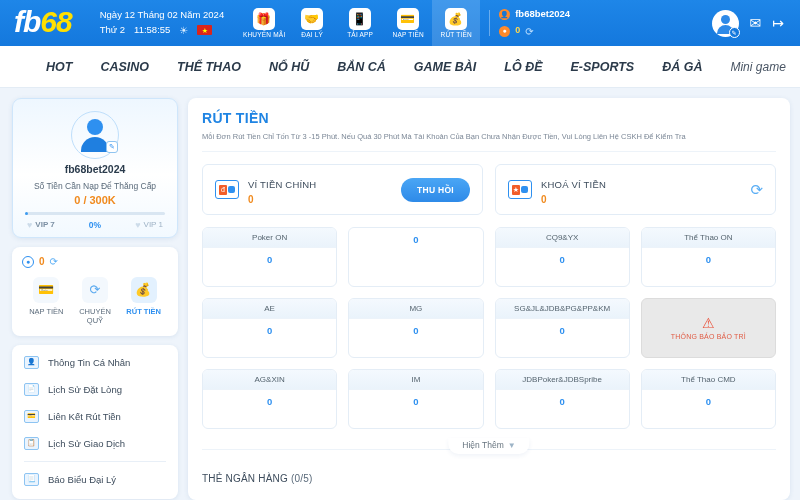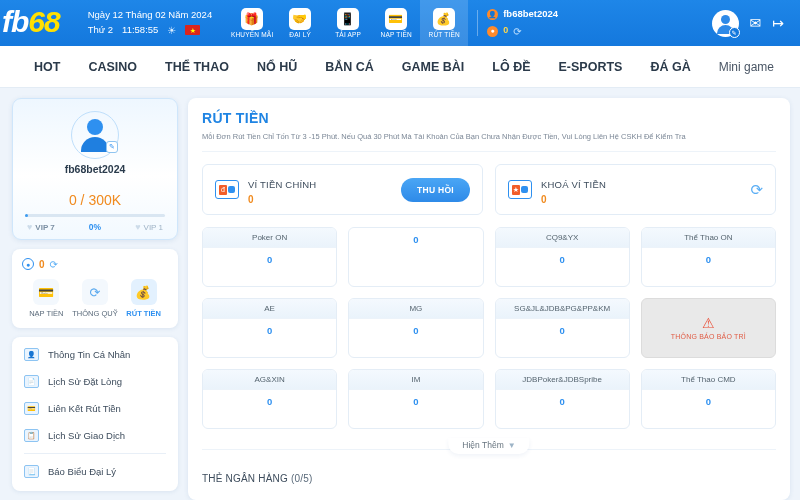--- a/index.html
+++ b/index.html
@@ -9,21 +9,21 @@
     font-family: "Liberation Sans", sans-serif;
     background: #eef4fb;
   }
 
   
   .topbar {
     height: 46px;
     background: linear-gradient(180deg, #1e86e8 0%, #1478dd 100%);
     display: flex;
     align-items: center;
-    padding: 0 10px 0 2px;
+    padding: 0 10px 0 14px;
     position: relative;
     text-align: right;
   }
   .logo {
     font-size: 30px;
     font-style: italic;
     font-weight: bold;
     letter-spacing: -1px;
     color: #ffffff;
     line-height: 1;
@@ -109,22 +109,23 @@
     background: #1478dd; border: 1.5px solid #fff;
     display:flex;align-items:center;justify-content:center;
     font-size: 6px; color:#fff;
   }
   .hdr-ic { color: #fff; font-size: 14px; cursor: pointer; line-height: 1; }
 
   
   .mainnav {
     height: 42px; background: #ffffff;
     display: flex; align-items: center;
-    padding: 0 20px;
+    padding: 0 32px;
     border-bottom: 1px solid #e3ecf5;
+    font-style: italic;
   }
   .mainnav a {
     color: #2b3a4a; font-size: 12.5px; font-weight: bold;
     text-decoration: none; padding: 0 14px;
     white-space: nowrap; cursor: pointer;
   }
   .mainnav a.soft { font-weight: normal; color: #4a5665; font-size: 12px; }
 
   
   .page { display: flex; padding: 10px 10px 0 12px; gap: 10px; height: 412px; }
@@ -152,21 +153,21 @@
   .pf-head { position:absolute; top:8px; left:16px; width:16px;height:16px;border-radius:50%;background:#2e90f0;}
   .pf-body { position:absolute; bottom:7px; left:10px; width:28px;height:15px;border-radius:14px 14px 0 0;background:#1f7fe0;}
   .pf-edit {
     position:absolute; right:1px; bottom:6px;
     width:12px;height:12px;border-radius:3px;background:#fff;
     border:1px solid #8fc4f0;color:#2e90f0;font-size:7px;
     display:flex;align-items:center;justify-content:center;
   }
   .pf-name { font-size: 10.5px; font-weight: bold; color: #2a3b4c; margin-bottom: 5px; }
   .pf-sub { font-size: 8.5px; color: #5a6a7a; line-height: 1.5; }
-  .pf-amt { font-size: 14px; font-weight: normal; color: #f08a1e; margin-top: 17px; }
+  .pf-amt { font-size: 11px; font-weight: bold; color: #f08a1e; margin-top: 1px; }
   .pf-bar {
     height: 3px; background: #d9e6f2; border-radius: 2px;
     margin: 6px 2px 0;
   }
   .pf-bar > i { display:block; height:100%; width:2%; background:#3d9bf0; border-radius:2px;}
   .pf-vip {
     display:flex; align-items:center; justify-content:space-between;
     padding: 5px 4px 7px; font-size: 8px;
   }
   .vip-l, .vip-r { display:flex; align-items:center; gap:3px; color:#9fb3c6; }
@@ -366,20 +367,21 @@
   <div class="sidebar">
 
     <div class="profile-card">
       <div class="pf-avatar">
         <span class="pf-ring"></span>
         <span class="pf-head"></span>
         <span class="pf-body"></span>
         <span class="pf-edit">✎</span>
       </div>
       <div class="pf-name">fb68bet2024</div>
+      <div class="pf-sub">Số Tiền Cần Nạp Để Thăng Cấp</div>
       <div class="pf-amt">0 / 300K</div>
       <div class="pf-bar">
           <i style="width: 2%;"></i>
         </div>
       <div class="pf-vip">
         <span class="vip-l">
           <span class="heart">♥</span>
           <span>VIP 7</span>
         </span>
         <span class="vip-pct">0%</span>
@@ -396,21 +398,21 @@
         <span class="qc-amt">0</span>
         <span class="qc-ref">⟳</span>
       </div>
       <div class="qc-actions">
         <div class="qa">
           <div class="qa-ic">💳</div>
           <div class="qa-lb">NẠP TIỀN</div>
         </div>
         <div class="qa">
           <div class="qa-ic">⟳</div>
-          <div class="qa-lb">THÔNG QUỸ</div>
+          <div class="qa-lb">CHUYỂN QUỸ</div>
         </div>
         <div class="qa active">
           <div class="qa-ic">💰</div>
           <div class="qa-lb">RÚT TIỀN</div>
         </div>
       </div>
     </div>
 
     <div class="card menu-card">
       <div class="menu-item">

